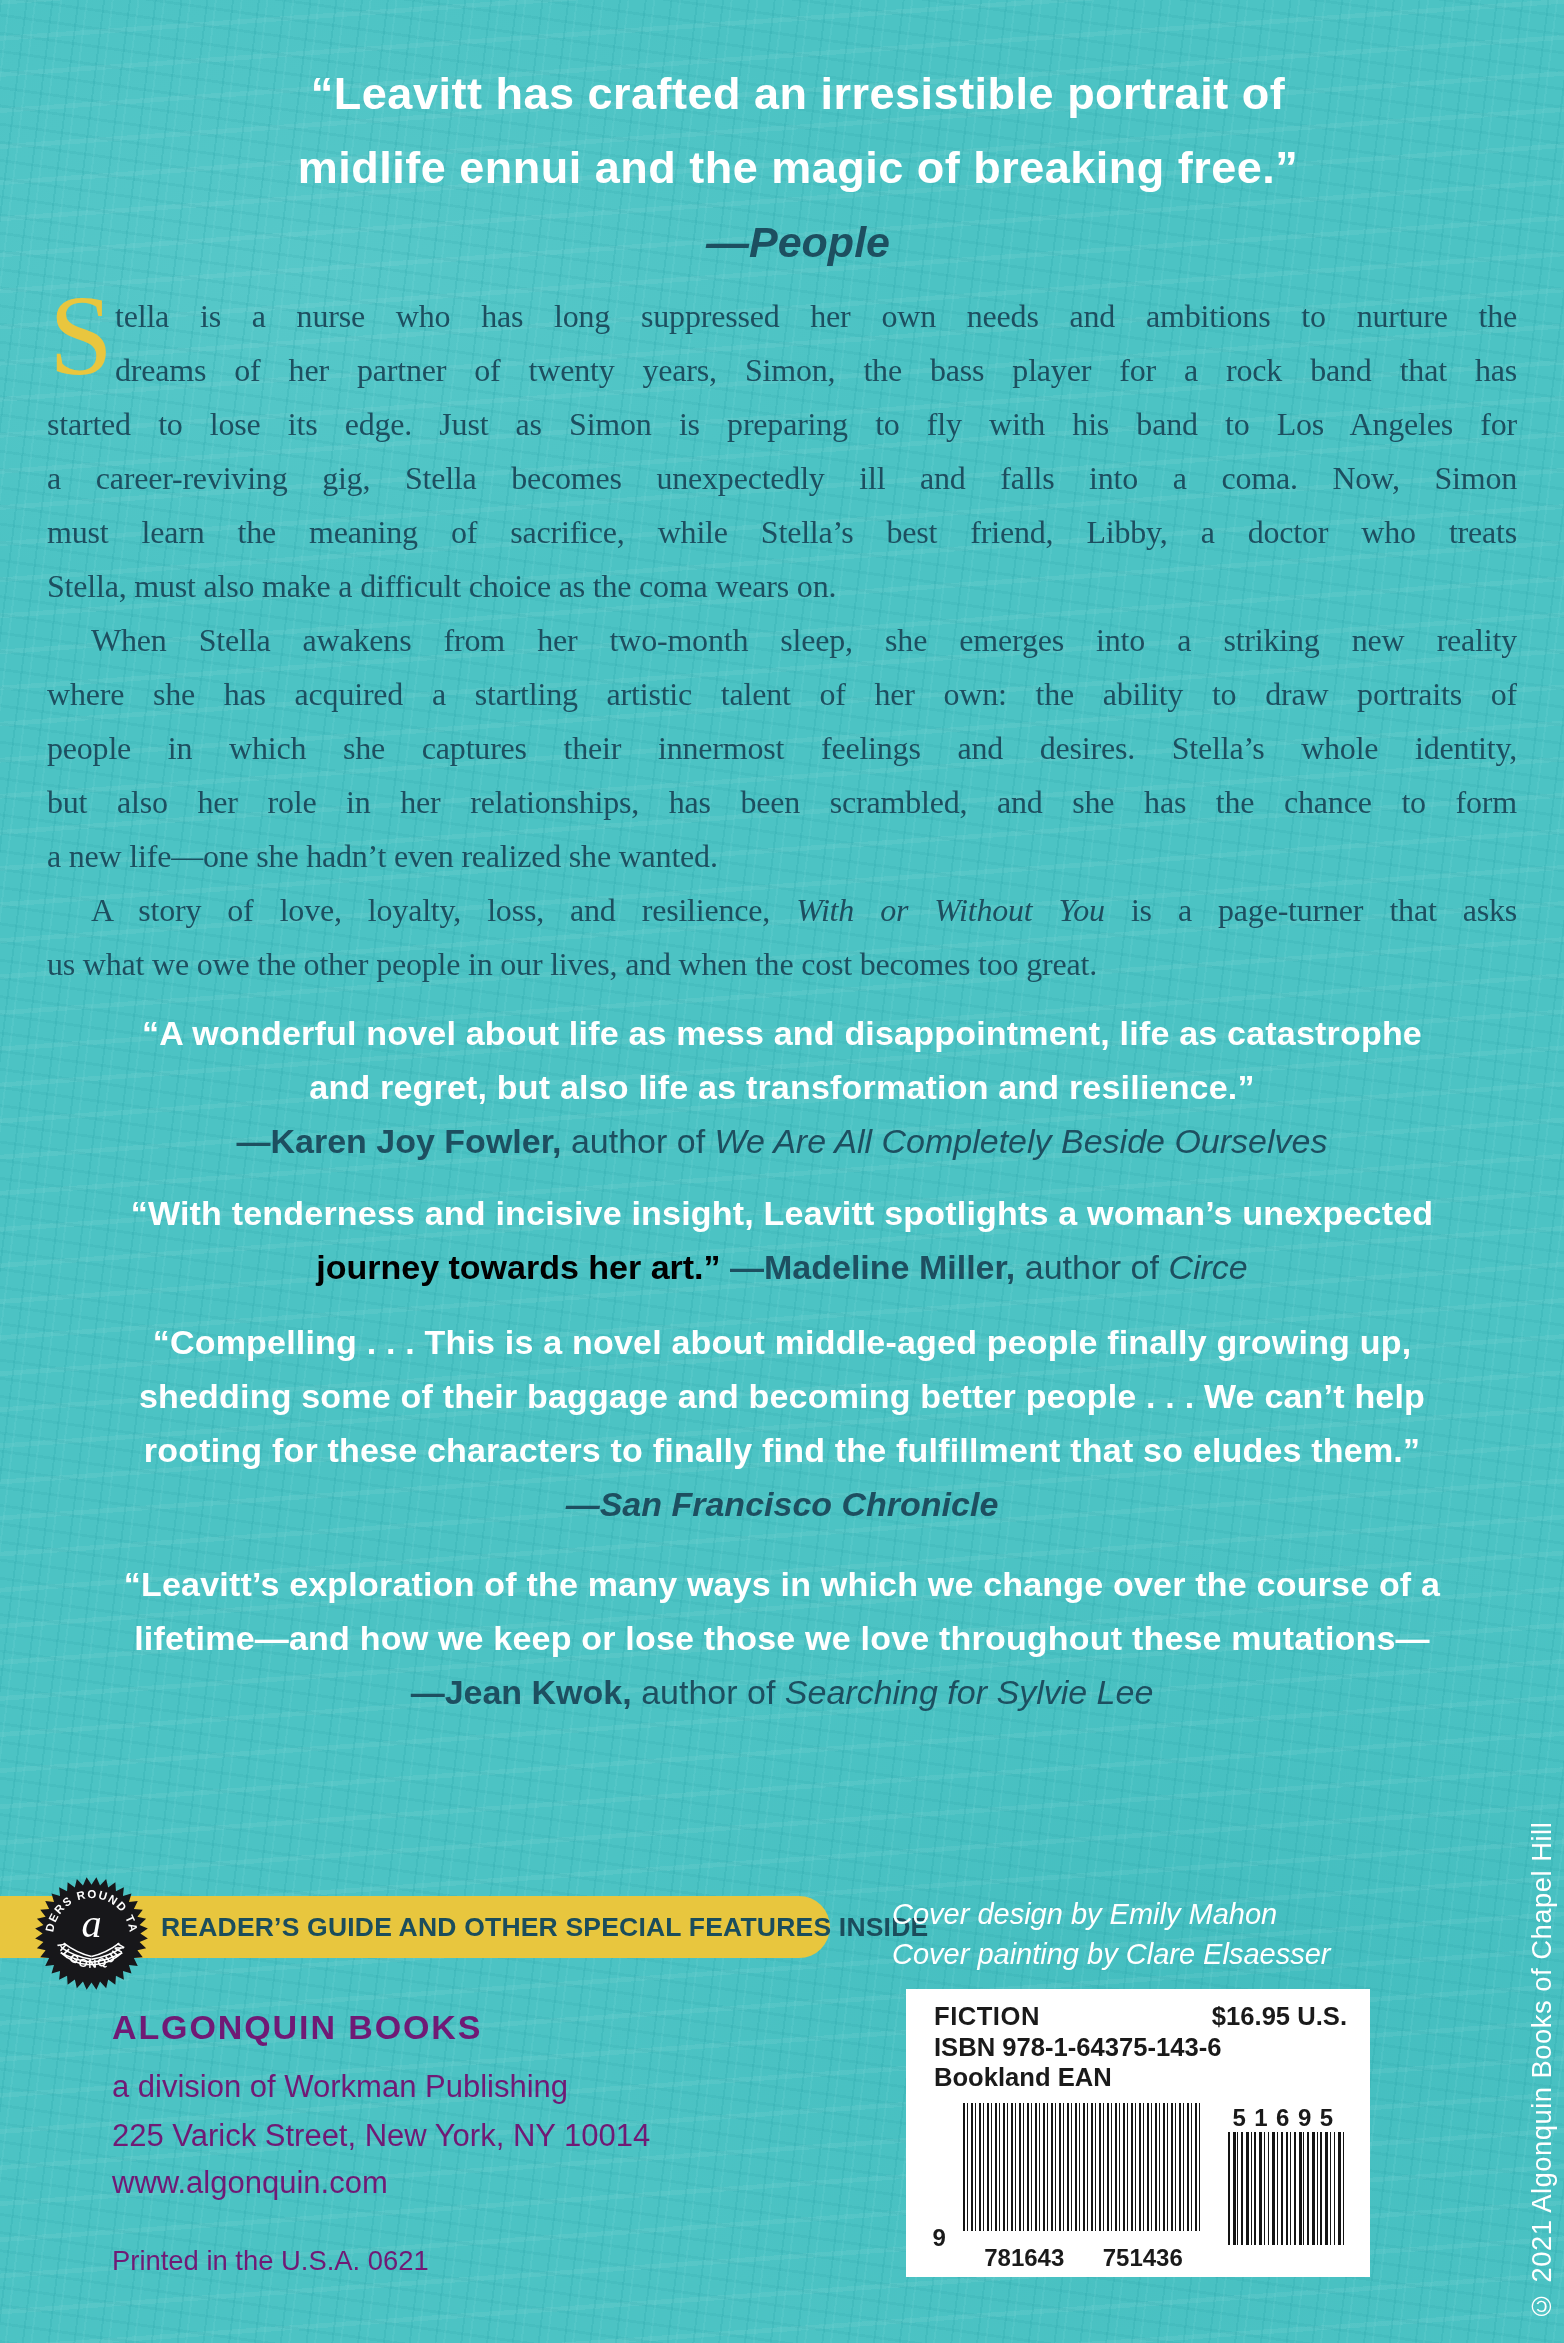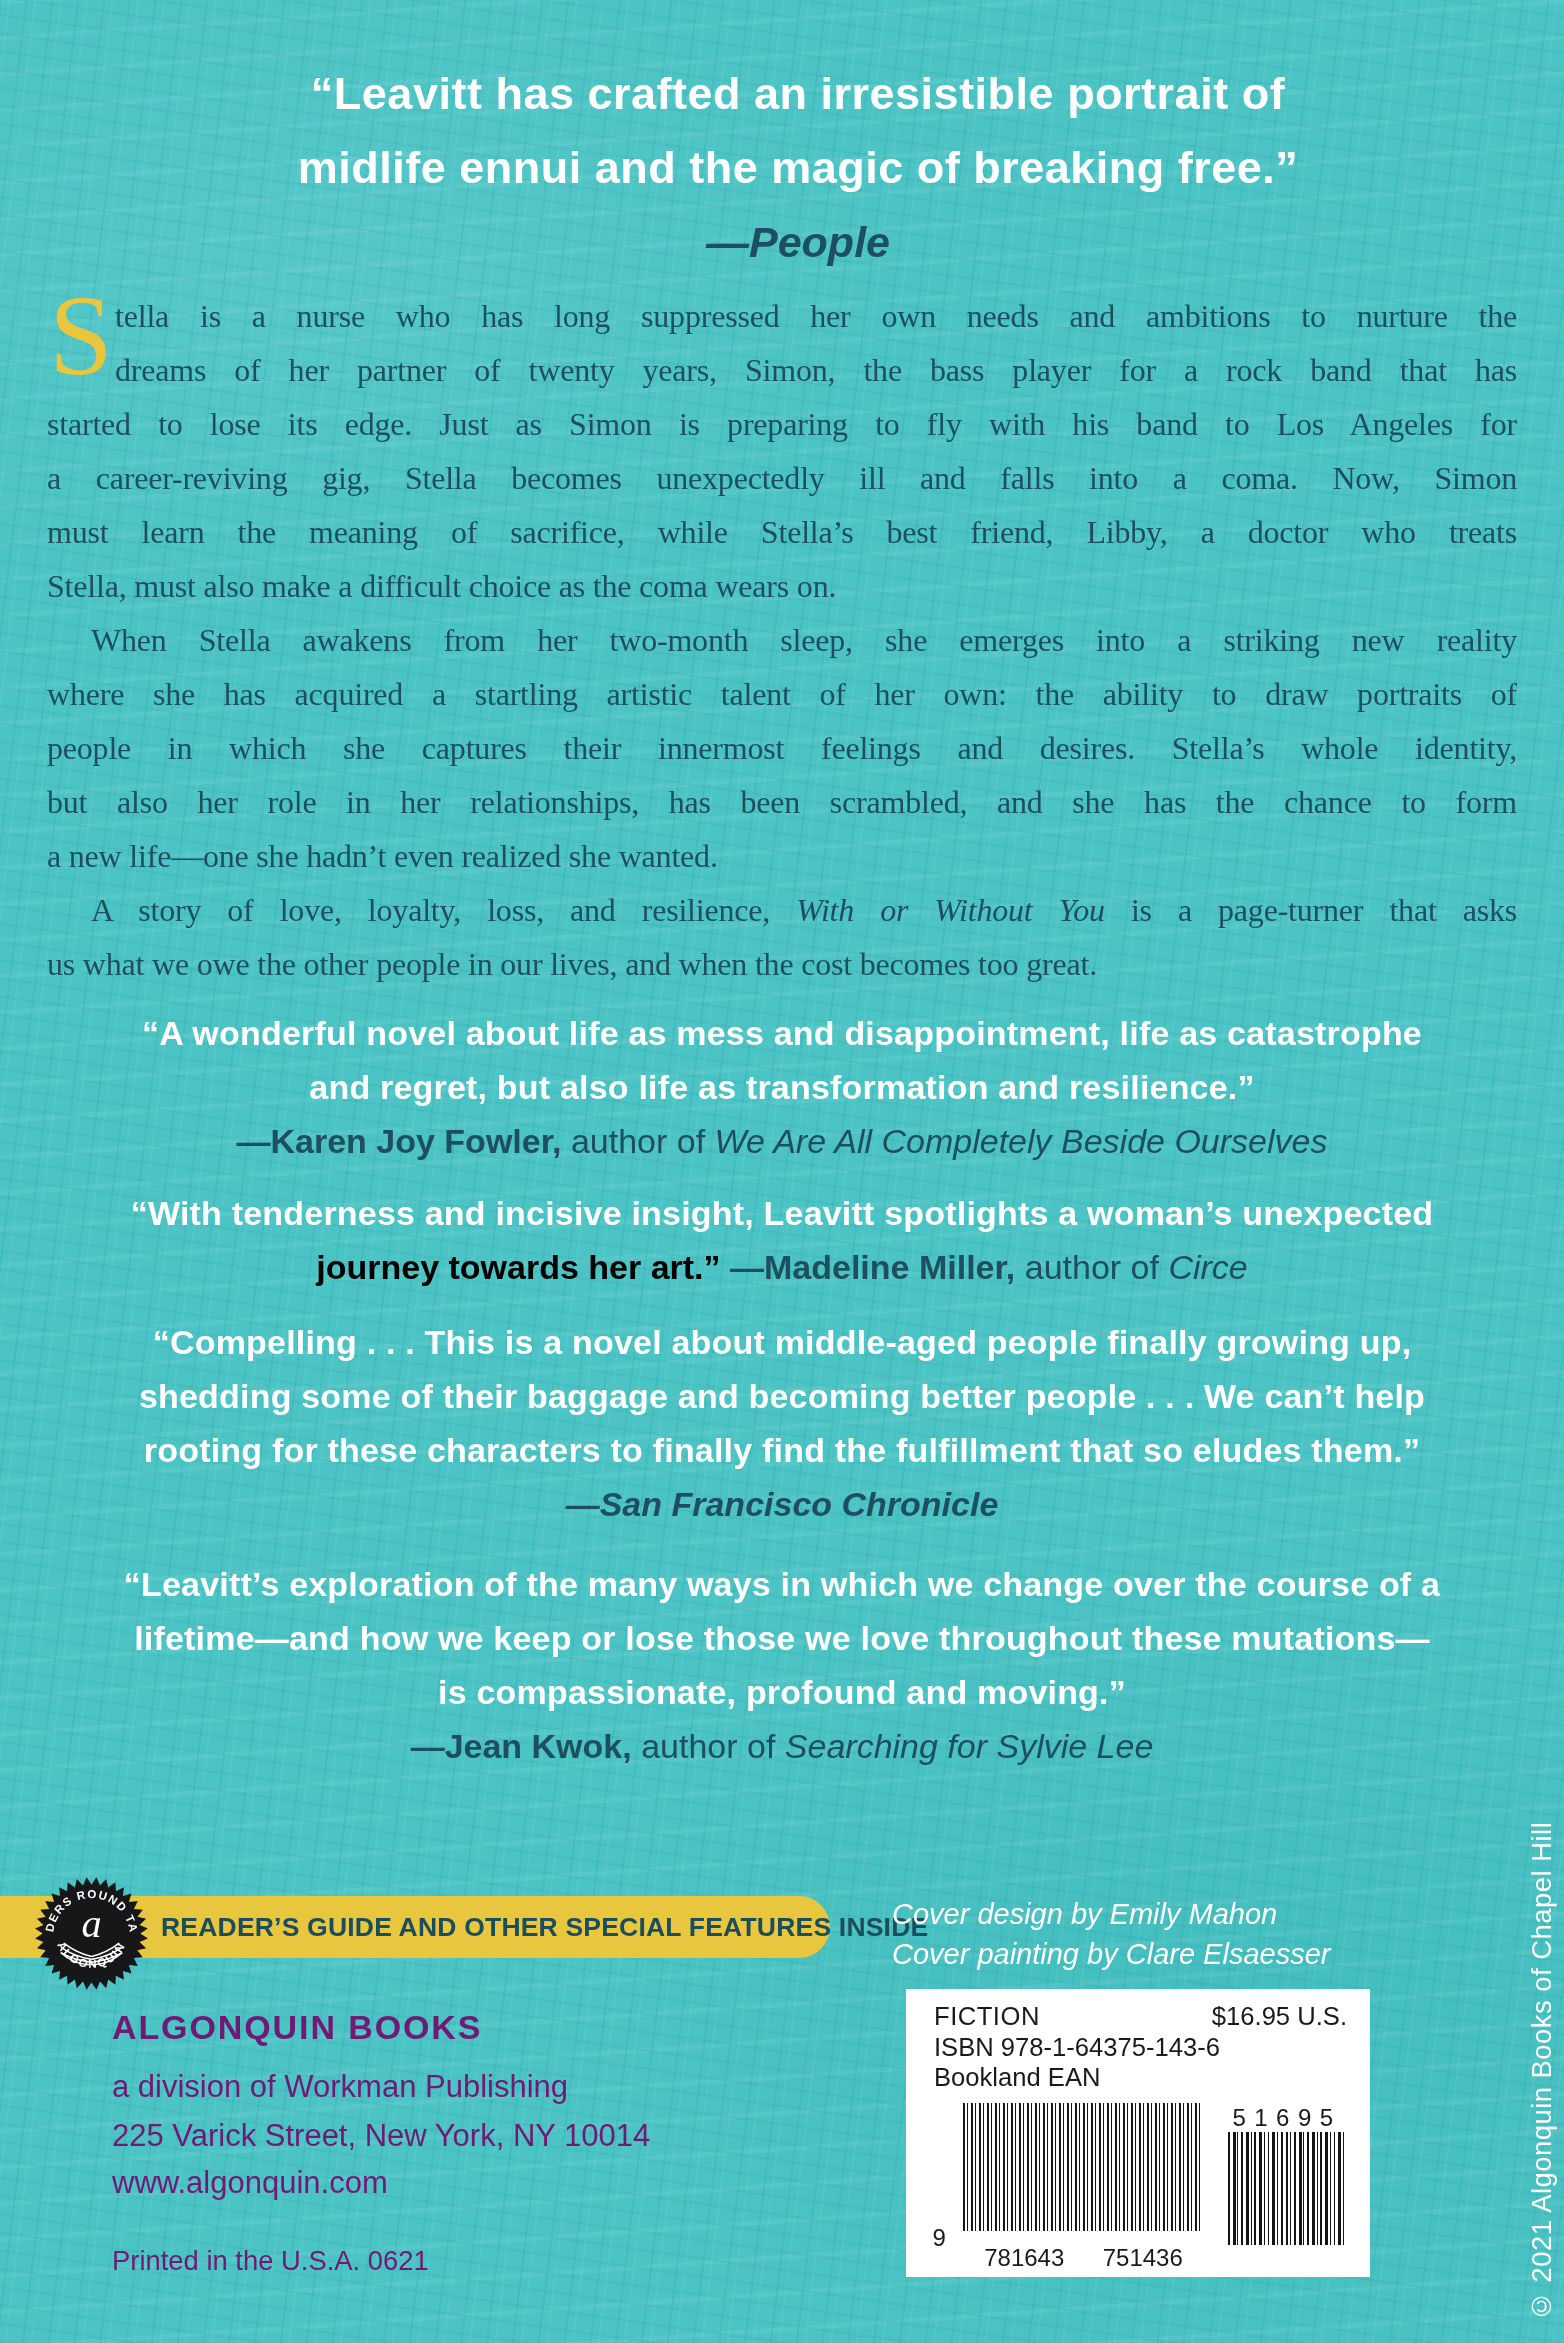--- a/index.html
+++ b/index.html
@@ -53,21 +53,21 @@
   .pub{position:absolute;left:68px;color:#701a75;white-space:nowrap;margin-left:44px;}
   #pub-name{top:2008px;font-size:34px;font-weight:700;letter-spacing:1.9px;}
   #pub-division{top:2069px;font-size:31px;}
   #pub-address{top:2118px;font-size:31px;}
   #pub-site{top:2165px;font-size:31px;}
   #pub-printed{top:2245px;font-size:27.4px;}
   
   .credit{position:absolute;left:892px;color:#ffffff;font-size:29px;white-space:nowrap;font-style:italic;}
   #credit-design{top:1898px;} #credit-painting{top:1938px;}
   
-  .isbn-box{position:absolute;left:906px;top:1989px;width:464px;height:288px;background:#ffffff;color:#1a1a1a;}
+  .isbn-box{position:absolute;left:906px;top:1989px;width:464px;height:288px;background:#ffffff;color:#1a1a1a;font-weight:bold;}
   .isbn-cat{position:absolute;left:28px;top:13.2px;font-size:25.6px;letter-spacing:0.5px;}
   .isbn-price{position:absolute;right:23px;top:13.2px;font-size:25.6px;}
   .isbn-num{position:absolute;left:28px;top:44px;font-size:25.6px;}
   .isbn-ean{position:absolute;left:28px;top:74px;font-size:25.6px;}
   .bars-main{position:absolute;left:57px;top:114px;width:239px;height:128px;
     background:repeating-linear-gradient(90deg,#141414 0 1.9px,#fff 1.9px 3.8px,#141414 3.8px 4.7px,#fff 4.7px 7.6px,#141414 7.6px 10.4px,#fff 10.4px 12.3px,#141414 12.3px 13.2px,#fff 13.2px 16px);}
   .bars-supp{position:absolute;left:322px;top:142px;width:118px;height:114px;
     background:repeating-linear-gradient(90deg,#141414 0 1.9px,#fff 1.9px 4.7px,#141414 4.7px 7.6px,#fff 7.6px 9.5px,#141414 9.5px 10.4px,#fff 10.4px 13.2px);}
   .num-left{position:absolute;left:26.5px;top:235px;font-size:24px;}
   .num-main{position:absolute;left:59px;top:235px;width:237px;display:flex;justify-content:space-around;font-size:24px;margin-top:20px;}
@@ -121,21 +121,20 @@
   <section class="endorse" id="q3">
     <div class="q-line">“Compelling . . . This is a novel about middle-aged people finally growing up,</div>
     <div class="q-line">shedding some of their baggage and becoming better people . . . We can’t help</div>
     <div class="q-line">rooting for these characters to finally find the fulfillment that so eludes them.”</div>
     <div class="q-attr"><span class="attr-bold attr-it">—San Francisco Chronicle</span></div>
   </section>
 
   <section class="endorse" id="q4">
     <div class="q-line">“Leavitt’s exploration of the many ways in which we change over the course of a</div>
     <div class="q-line">lifetime—and how we keep or lose those we love throughout these mutations—</div>
-    <div class="q-line">is compassionate, profound and moving.”</div>
     <div class="q-attr"><span class="attr-bold">—Jean Kwok,</span><span class="attr-reg"> author of </span><span class="attr-it">Searching for Sylvie Lee</span></div>
   </section>
 
   <div class="banner">
     <div class="banner-label">READER’S GUIDE AND OTHER SPECIAL FEATURES INSIDE</div>
   </div>
 
   <svg class="seal" viewBox="0 0 120 120">
     <polygon fill="#17171a" points="111.0,60.0 118.8,65.1 110.2,68.9 117.0,75.3 107.9,77.4 113.5,84.9 104.2,85.5 108.3,93.8 99.1,92.8 101.7,101.7 92.8,99.1 93.8,108.3 85.5,104.2 84.9,113.5 77.4,107.9 75.3,117.0 68.9,110.2 65.1,118.8 60.0,111.0 54.9,118.8 51.1,110.2 44.7,117.0 42.6,107.9 35.1,113.5 34.5,104.2 26.2,108.3 27.2,99.1 18.3,101.7 20.9,92.8 11.7,93.8 15.8,85.5 6.5,84.9 12.1,77.4 3.0,75.3 9.8,68.9 1.2,65.1 9.0,60.0 1.2,54.9 9.8,51.1 3.0,44.7 12.1,42.6 6.5,35.1 15.8,34.5 11.7,26.2 20.9,27.2 18.3,18.3 27.2,20.9 26.2,11.7 34.5,15.8 35.1,6.5 42.6,12.1 44.7,3.0 51.1,9.8 54.9,1.2 60.0,9.0 65.1,1.2 68.9,9.8 75.3,3.0 77.4,12.1 84.9,6.5 85.5,15.8 93.8,11.7 92.8,20.9 101.7,18.3 99.1,27.2 108.3,26.2 104.2,34.5 113.5,35.1 107.9,42.6 117.0,44.7 110.2,51.1 118.8,54.9"></polygon>
     <defs>

